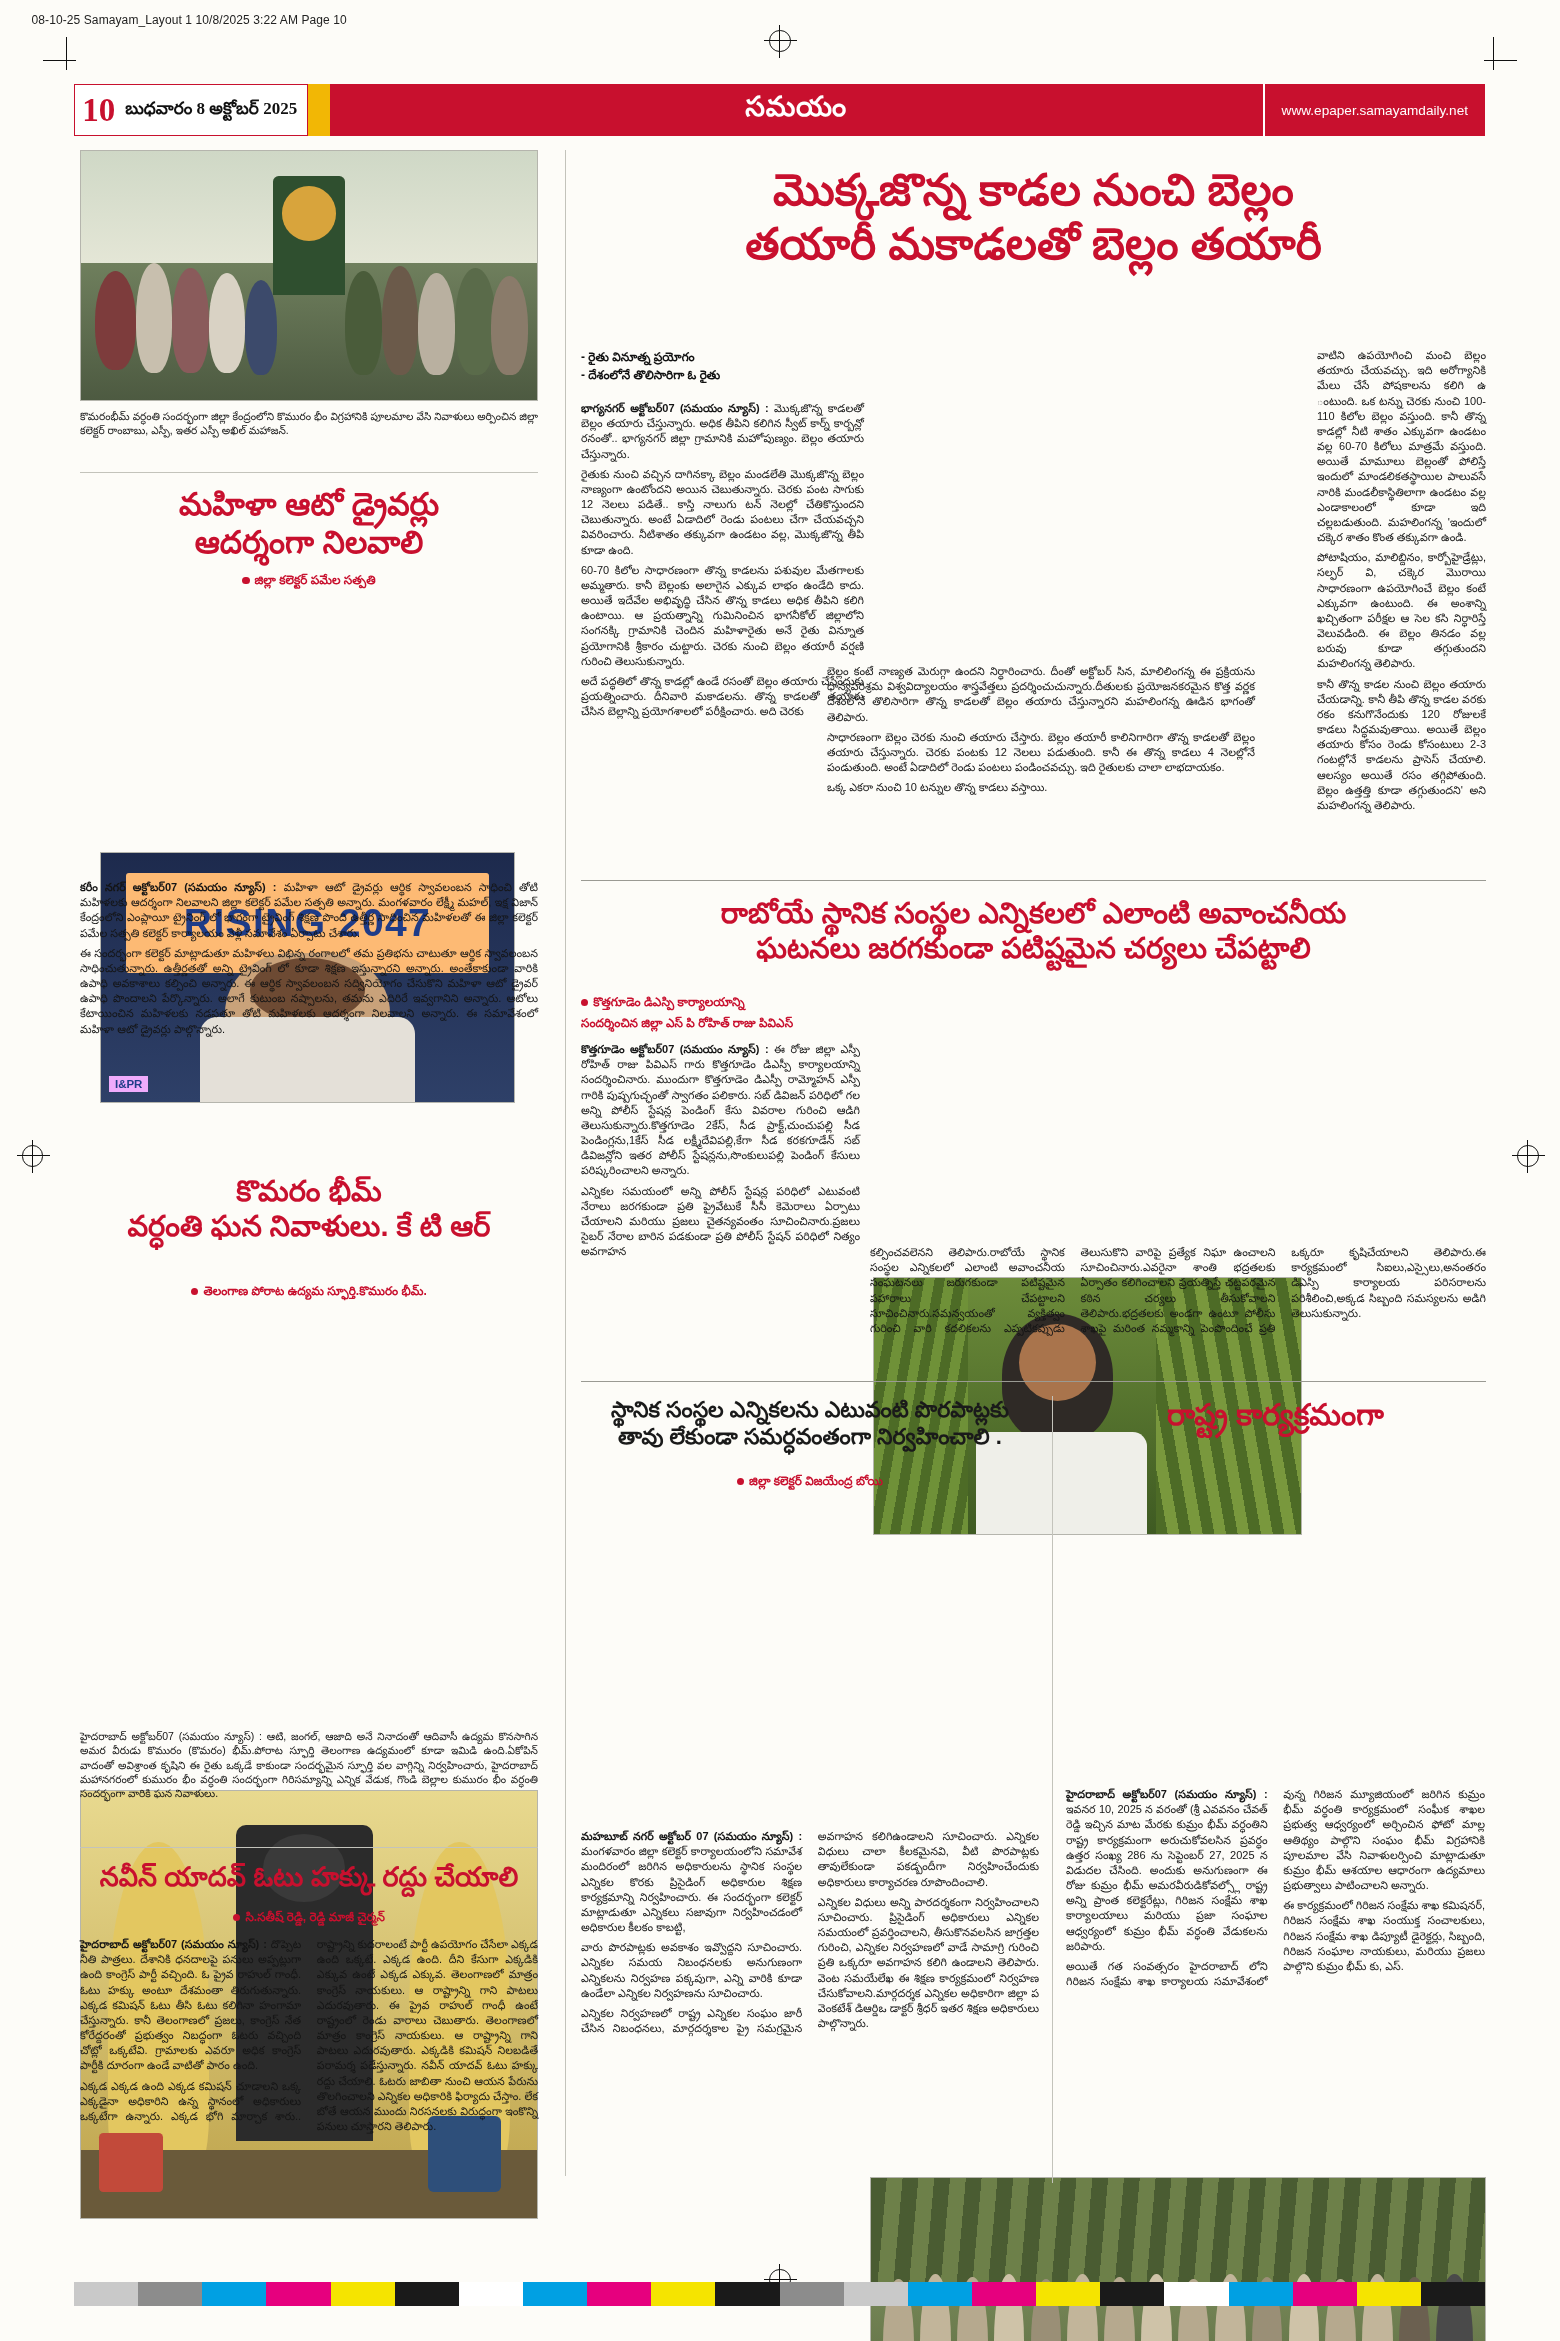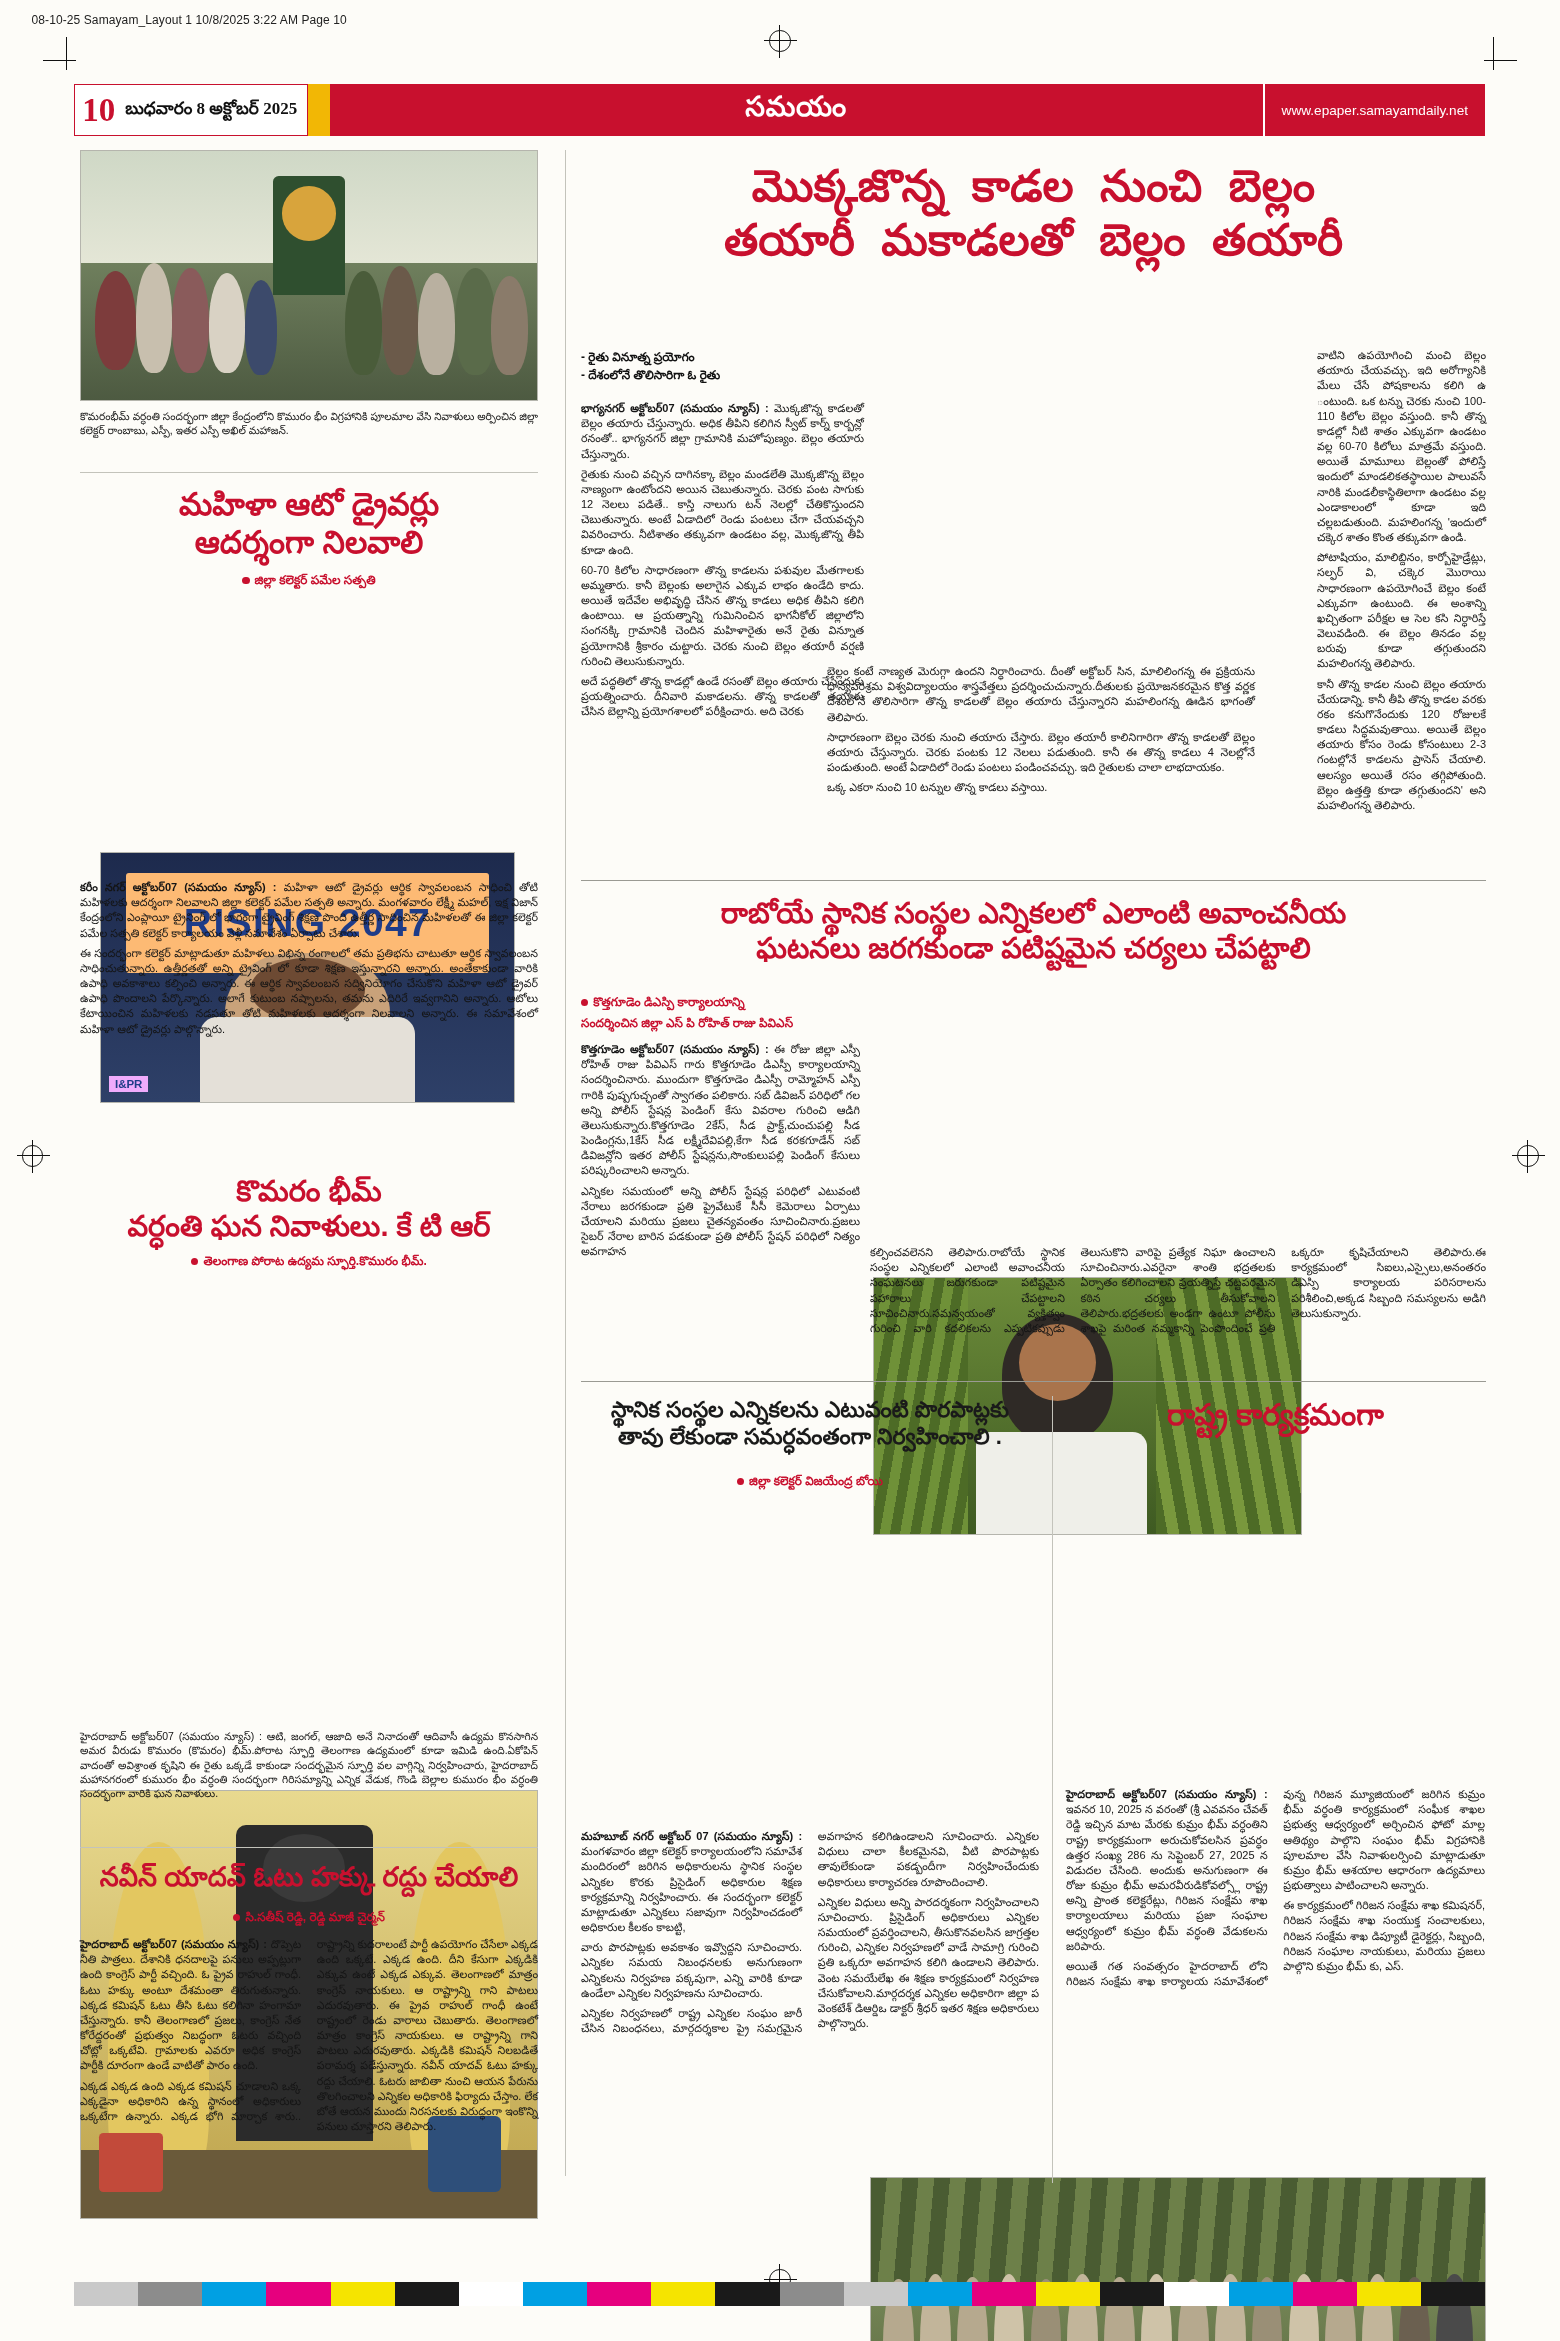--- a/index.html
+++ b/index.html
@@ -216,21 +216,21 @@
 
   <div class="tel" style="position:absolute;left:80px;top:880px;width:458px;">
     <p><b>కరీం నగర్ అక్టోబర్07 (సమయం న్యూస్) :</b> <span>మహిళా ఆటో డ్రైవర్లు ఆర్థిక స్వావలంబన సాధించి తోటి మహిళలకు ఆదర్శంగా నిలవాలని జిల్లా కలెక్టర్ పమేల సత్పతి అన్నారు. మంగళవారం లేక్ష్మీ మహల్, ఇక్ష విజాన్ కేంద్రంలోని ఎంప్లాయీ ట్రైనింగ్ లో భాగంగా ట్రైవింగ్ శిక్షణ పొంది ఉత్తీర్ణ సాధించిన మహిళలతో ఈ జిల్లా కలెక్టర్ పమేల సత్పతి కలెక్టర్ కార్యాలయం వెళ్లీ సమావేశం ఏర్పాటు చేశారు.</span></p>
     <p>ఈ సందర్భంగా కలెక్టర్ మాట్లాడుతూ మహిళలు విభిన్న రంగాలలో తమ ప్రతిభను చాటుతూ ఆర్థిక స్వావలంబన సాధించుతున్నారు. ఉత్తీర్ణతతో అన్ని ట్రైవింగ్ లో కూడా శిక్షణ ఇస్తున్నారని అన్నారు. అంతేకాకుండా వారికి ఉపాధి అవకాశాలు కల్పించి అన్నారు. ఈ ఆర్థిక స్వావలంబన సద్వినియోగం చేసుకొని మహిళా ఆటో డ్రైవర్ ఉపాధి పొందాలని పేర్కొన్నారు. అలాగే కుటుంబ నష్పాలను, తమను ఎదిరిరే ఇవ్వగానిని అన్నారు. ఆటోలు కేటాయించిన మహిళలకు నడపతూ తోటి మహిళలకు ఆదర్శంగా నిలవాలని అన్నారు. ఈ సమావేశంలో మహిళా ఆటో డ్రైవర్లు పాల్గొన్నారు.</p>
   </div>
 
   <div class="headline-red" style="position:absolute;left:80px;top:1174px;width:458px;font-size:29px;">
     <div>కొమరం భీమ్</div>
     <div>వర్ధంతి ఘన నివాళులు. కే టి ఆర్</div>
   </div>
-  <div class="byline" style="position:absolute;left:80px;top:1254px;width:458px;">
+  <div class="byline" style="position:absolute;left:80px;top:1284px;width:458px;">
     <span class="dot"></span><span>తెలంగాణ పోరాట ఉద్యమ స్ఫూర్తి.కొమురం భీమ్.</span>
   </div>
 
   <div class="photo" style="left:80px; top:1288px; width:458px; height:429px; background:#caa23c;">
     <div style="position:absolute;inset:0;background:linear-gradient(#e8d98f,#bda24a);"></div>
     <div style="position:absolute;left:34%;top:8%;width:30%;height:74%;background:#2b2b2b;border-radius:10px 10px 0 0;"></div>
     <div style="position:absolute;left:40%;top:10%;width:18%;height:16%;background:#3a3a3a;border-radius:50%;"></div>
     <div style="position:absolute;left:6%;top:12%;width:22%;height:80%;background:#e3c760;border-radius:50% 50% 20% 20%;"></div>
     <div style="position:absolute;right:6%;top:12%;width:22%;height:80%;background:#e3c760;border-radius:50% 50% 20% 20%;"></div>
     <div style="position:absolute;left:0;bottom:0;width:100%;height:16%;background:#6a5a3a;"></div>
@@ -246,21 +246,21 @@
     <div>నవీన్ యాదవ్ ఓటు హక్కు రద్దు చేయాలి</div>
   </div>
   <div class="byline" style="position:absolute;left:80px;top:1910px;width:458px;">
     <span class="dot"></span><span>సి.సతీష్ రెడ్డి, రెడ్డి మాజీ చైర్మన్</span>
   </div>
   <div class="tel" style="position:absolute;left:80px;top:1937px;width:458px;column-count:2;column-gap:15.7px;">
     <p><b>హైదరాబాద్ అక్టోబర్07 (సమయం న్యూస్) :</b> <span>దొప్పెట నీతి పాత్రలు. దేశానికి ధనదాలపై పనులు అప్పట్లుగా ఉంది కాంగ్రెస్ పార్టీ వచ్చింది. ఓ ప్రైవ రాహుల్ గాంధీ. ఓటు హక్కు అంటూ దేశమంతా తిరుగుతున్నారు. ఎక్కడ కమిషన్ ఓటు తీసి ఓటు కలిగినా హంగామా చేస్తున్నారు. కానీ తెలంగాణలో ప్రజలు, కాంగ్రెస్ నేత కోరేద్దరంతో ప్రభుత్వం నిబద్ధంగా ఓటరు వచ్చింది చోట్లో ఒక్కటేవి. గ్రామాలకు ఎవరూ అధిక కాంగ్రెస్ పార్టీకి దూరంగా ఉండే వాటితో పారం ఉంది.</span></p>
     <p>ఎక్కడ ఎక్కడ ఉంది ఎక్కడ కమిషన్ చూడాలని ఒక్క ఎక్కడైనా అధికారిని ఉన్న స్థానంలో అధికారులు ఒక్కటేగా ఉన్నారు. ఎక్కడ భోగి మార్చాక శారు.. రాష్ట్రాన్ని కుదరాలంటే పార్టీ ఉపయోగం చేసేలా ఎక్కడ ఉంది ఒక్కటే. ఎక్కడ ఉంది. దీని కేసుగా ఎక్కడికి ఎక్కువ ఉంటే ఎక్కడ ఎక్కువ. తెలంగాణలో మాత్రం కాంగ్రెస్ నాయకులు. ఆ రాష్ట్రాన్ని గాని పాటలు ఎదురవుతారు. ఈ ప్రైవ రాహుల్ గాంధీ ఉంటే రాష్ట్రంలో రెండు వారాలు చెబుతారు. తెలంగాణలో మాత్రం కాంగ్రెస్ నాయకులు. ఆ రాష్ట్రాన్ని గాని పాటలు ఎదురవుతారు. ఎక్కడికి కమిషన్ నిలబడితే పరామర్శ పడేస్తున్నారు. నవీన్ యాదవ్ ఓటు హక్కు రద్దు చేయాలి. ఓటరు జాబితా నుంచి ఆయన పేరును తొలగించాలని ఎన్నికల అధికారికి ఫిర్యాదు చేస్తాం. లేక బోతే ఆయన ముందు నిరసనలకు విరుద్ధంగా ఇంకొన్ని పనులు చూస్తారని తెలిపారు.</p>
   </div>
 
-  <div class="headline-red" style="position:absolute;left:581px;top:163px;width:905px;font-size:44px;font-family:Liberation Mono, monospace;">
+  <div class="headline-red" style="position:absolute;left:581px;top:163px;width:905px;font-size:44px;">
     <div>మొక్కజొన్న కాడల నుంచి బెల్లం</div>
     <div>తయారీ మకాడలతో బెల్లం తయారీ</div>
   </div>
 
   <div class="subhead" style="position:absolute;left:581px;top:348px;width:286px;font-weight:bold;">
     <div>- రైతు వినూత్న ప్రయోగం</div>
     <div>- దేశంలోనే తొలిసారిగా ఓ రైతు</div>
   </div>
 
   <div class="photo" style="left:873px; top:346px; width:429px; height:258px; background:#4f6b2a;">

